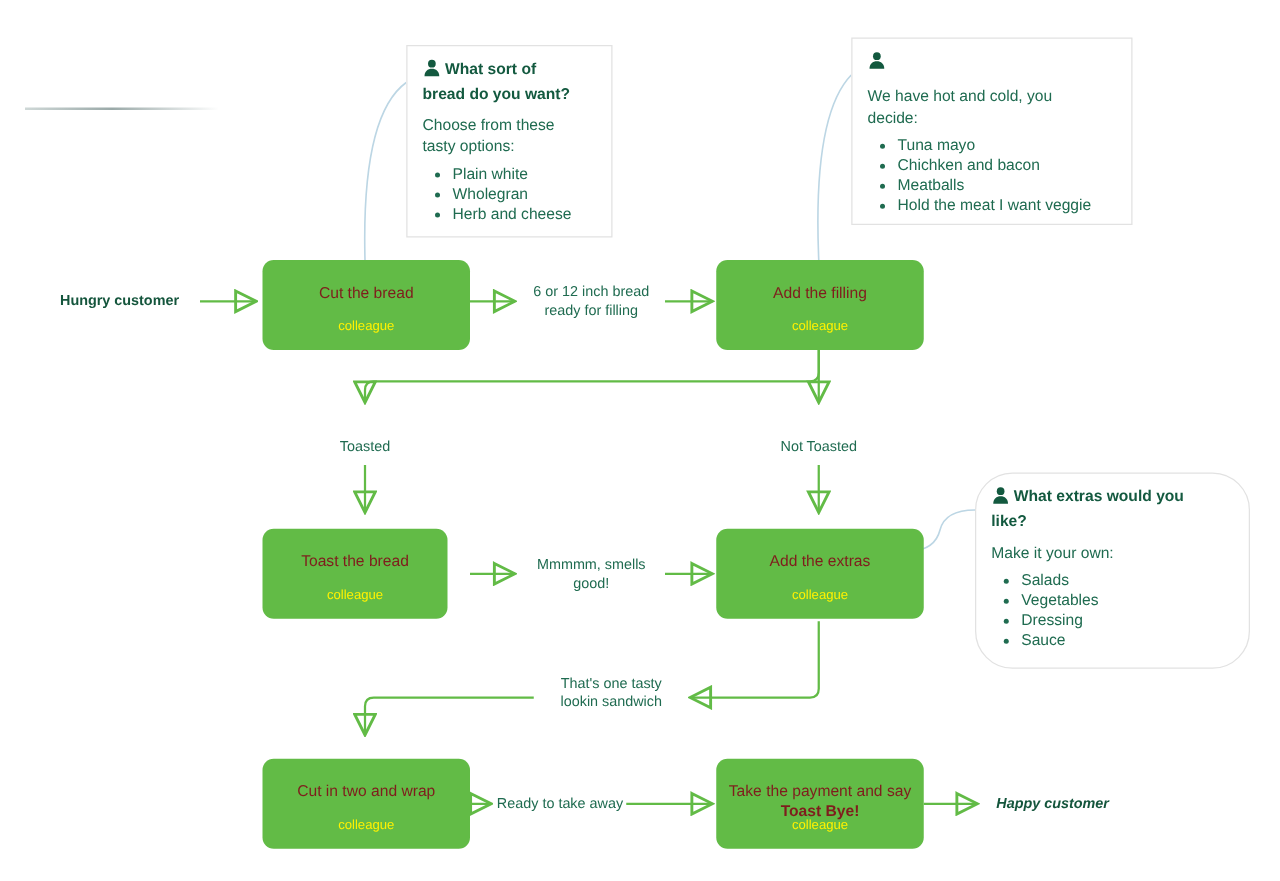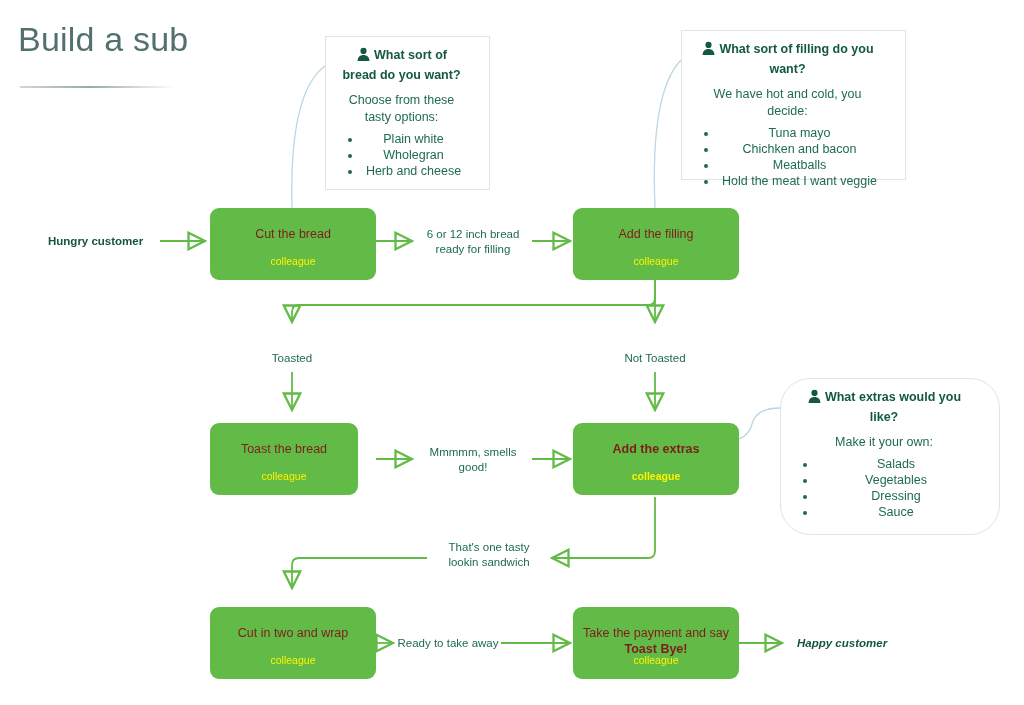--- a/index.html
+++ b/index.html
@@ -99,21 +99,20 @@
     white-space: nowrap;
   }
 
   
   .callout {
     position: absolute;
     background: #ffffff;
     border: 1px solid #e2e2e2;
     box-sizing: border-box;
     padding: 10px 24px 12px 12px;
-    text-align: center;
   }
   .callout .co-head {
     font-size: 12.5px;
     line-height: 17px;
     font-weight: bold;
     color: #13593f;
     margin: 0 0 8px 0;
   }
   .callout .co-head .person-icon {
     display: inline-block;
@@ -185,39 +184,38 @@
       <path d="M739 643 L782 643" marker-end="url(#ah)"></path>
     </g>
 
     <g stroke="#bcd6e4" stroke-width="1.3" fill="none">
       <path d="M325 66 Q289 92 292 208"></path>
       <path d="M681 60 Q650 92 655 208"></path>
       <path d="M780 408 Q756 408 752 424 Q748 440 728 441"></path>
     </g>
   </svg>
 
-  <div class="page-title">Build a sub</div>
   <div class="title-rule"></div>
 
   <div class="proc" style="left:210px; top:208px; width:166px; height:72px;">
     <div class="proc-title">Cut the bread</div>
     <div class="proc-role">colleague</div>
   </div>
 
   <div class="proc" style="left:573px; top:208px; width:166px; height:72px;">
     <div class="proc-title">Add the filling</div>
     <div class="proc-role">colleague</div>
   </div>
 
   <div class="proc" style="left:210px; top:423px; width:148px; height:72px;">
     <div class="proc-title">Toast the bread</div>
     <div class="proc-role">colleague</div>
   </div>
 
-  <div class="proc" style="left:573px; top:423px; width:166px; height:72px;font-weight:bold;">
+  <div class="proc" style="left:573px; top:423px; width:166px; height:72px;">
     <div class="proc-title">Add the extras</div>
     <div class="proc-role">colleague</div>
   </div>
 
   <div class="proc" style="left:210px; top:607px; width:166px; height:72px;">
     <div class="proc-title">Cut in two and wrap</div>
     <div class="proc-role">colleague</div>
   </div>
 
   <div class="proc" style="left:573px; top:607px; width:166px; height:72px;">
@@ -264,21 +262,21 @@
     </ul>
   </div>
 
   <div class="callout" style="left:681px; top:30px; width:225px; height:150px;">
     <div class="co-head">
       <span class="person-icon">
         <svg width="15" height="15" viewBox="0 0 16 16">
           <circle cx="8" cy="4.2" r="3.3" fill="#13593f"></circle>
           <path d="M1.7 15 C1.7 10.8 4.5 8.6 8 8.6 C11.5 8.6 14.3 10.8 14.3 15 Z" fill="#13593f"></path>
         </svg>
-      </span><span>What sort of filling do you want?</span>
+      </span>
     </div>
     <div class="co-intro">We have hot and cold, you decide:</div>
     <ul>
       <li>Tuna mayo</li>
       <li>Chichken and bacon</li>
       <li>Meatballs</li>
       <li>Hold the meat I want veggie</li>
     </ul>
   </div>
 

